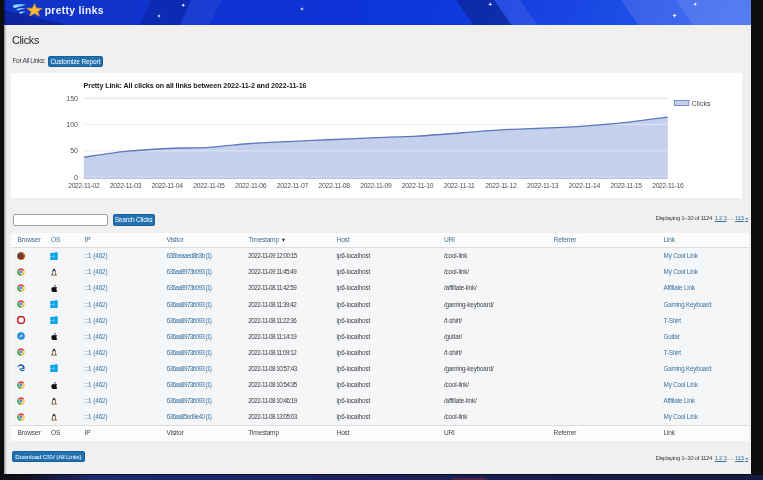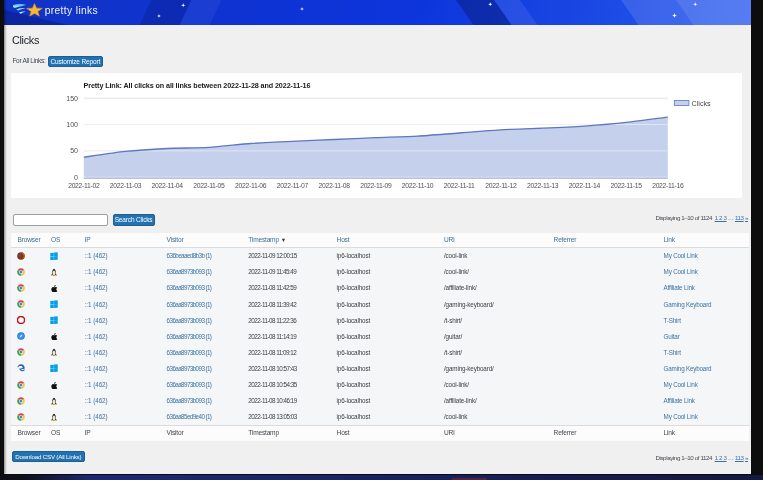--- a/index.html
+++ b/index.html
@@ -70,21 +70,21 @@
  <div style="position:absolute;left:508px;top:-10px;width:26px;height:60px;background:rgba(220,230,255,.10);transform:skewX(35deg)"></div>
  <div style="position:absolute;left:635px;top:-10px;width:130px;height:60px;background:rgba(255,255,255,.12);transform:skewX(35deg)"></div>
  <div style="position:absolute;left:690px;top:-10px;width:80px;height:60px;background:rgba(255,255,255,.10);transform:skewX(35deg)"></div>
  <svg style="position:absolute;left:13px;top:2px" width="32" height="22" viewBox="0 0 32 22">
    <path d="M-1.5,3.6 Q5,0.8 13.6,2.6 Q6,3.2 1.5,5.2 Z" fill="#5bc9f6"></path>
    <path d="M-1.3,4.3 Q5,2.6 12.8,3.4 Q6,4.3 1.8,5.9 Z" fill="#9fe2fb"></path>
    <path d="M3.1,7.4 Q8,5.6 12.6,6.2 Q8,7.2 5.2,8.6 Z" fill="#8edbf9"></path>
    <path d="M6.0,10.6 Q9.5,9.2 12.6,9.6 Q9.5,10.6 7.6,11.8 Z" fill="#d5f2fd"></path>
    <path d="M21.5,1.6 L23.5,6.15 L29.3,6.4 L24.8,9.4 L26.3,14.1 L21.5,11.4 L16.7,14.1 L18.2,9.4 L13.7,6.4 L19.5,6.15 Z" fill="#f9b838" stroke="#e0951f" stroke-width="0.7" stroke-linejoin="round"></path>
  </svg>
- <span style="position:absolute;left:44.7px;top:4.8px;font-size:10.3px;line-height:11px;font-weight:normal;color:#f0f4ff;letter-spacing:0.35px">pretty links</span>
+ <span style="position:absolute;left:44.7px;top:4.8px;font-size:10.3px;line-height:11px;font-weight:bold;color:#f0f4ff;letter-spacing:0.35px">pretty links</span>
  <svg style="position:absolute;left:157.0px;top:14.0px" width="4" height="4" viewBox="0 0 4 4">
       <use href="#spark"></use>
     </svg>
  <svg style="position:absolute;left:181.0px;top:2.5px" width="4.5" height="4.5" viewBox="0 0 4 4">
       <use href="#spark"></use>
     </svg>
  <svg style="position:absolute;left:300.0px;top:6.5px" width="4" height="4" viewBox="0 0 4 4">
       <use href="#spark"></use>
     </svg>
  <svg style="position:absolute;left:488.0px;top:1.5px" width="4.5" height="4.5" viewBox="0 0 4 4">
@@ -95,21 +95,21 @@
     </svg>
  <svg style="position:absolute;left:693.0px;top:2.0px" width="4.5" height="4.5" viewBox="0 0 4 4">
       <use href="#spark"></use>
     </svg>
 </div>
 <h1 style="position:absolute;left:12px;top:34px;font-size:10.8px;font-weight:500;color:#20262b;letter-spacing:-0.3px">Clicks</h1>
 <span style="position:absolute;left:12.4px;top:56.6px;font-size:6.5px;color:#3c434a;letter-spacing:-0.3px">For All Links:</span>
 <div class="btn" style="left:47.7px;top:55.7px;width:55.2px;height:11px;line-height:9.5px">Customize Report</div>
 
 <div style="position:absolute;left:11px;top:73px;width:730.5px;height:124.6px;background:#fff"></div>
-<span style="position:absolute;left:83.5px;top:80.8px;font-size:7.2px;font-weight:bold;color:#1a1a1a;letter-spacing:-0.1px">Pretty Link: All clicks on all links between 2022-11-28 and 2022-11-16</span>
+<span style="position:absolute;left:83.5px;top:80.8px;font-size:7.2px;font-weight:bold;color:#1a1a1a;letter-spacing:-0.1px">Pretty Link: All clicks on all links between 2022-11-2 and 2022-11-16</span>
 <svg width="763" height="480" viewBox="0 0 763 480" style="position:absolute;left:0;top:0">
 <line x1="83.8" y1="177.2" x2="667.8" y2="177.2" stroke="#e3e3e4" stroke-width="1"></line>
 <line x1="83.8" y1="150.9" x2="667.8" y2="150.9" stroke="#e3e3e4" stroke-width="1"></line>
 <line x1="83.8" y1="124.5" x2="667.8" y2="124.5" stroke="#e3e3e4" stroke-width="1"></line>
 <line x1="83.8" y1="98.2" x2="667.8" y2="98.2" stroke="#e3e3e4" stroke-width="1"></line>
 <path d="M83.8,157.2 C88.7,156.5 115.8,152.4 125.5,151.4 C135.2,150.4 157.5,149.0 167.2,148.5 C177.0,148.0 199.2,148.0 208.9,147.4 C218.7,146.9 240.9,144.2 250.7,143.5 C260.4,142.8 282.6,141.8 292.4,141.4 C302.1,140.9 324.4,140.0 334.1,139.5 C343.8,139.1 366.1,138.1 375.8,137.7 C385.5,137.3 407.8,136.7 417.5,136.1 C427.2,135.6 449.5,133.7 459.2,133.0 C469.0,132.2 491.2,130.4 500.9,129.8 C510.7,129.2 532.9,128.7 542.7,128.2 C552.4,127.8 574.6,126.8 584.4,126.1 C594.1,125.4 616.4,123.5 626.1,122.4 C635.8,121.4 662.9,117.8 667.8,117.2 L667.8,178.3 L83.8,178.3 Z" fill="#c5d0ec"></path>
 <line x1="83.8" y1="177.2" x2="667.8" y2="177.2" stroke="rgba(255,255,255,0.45)" stroke-width="1"></line>
 <line x1="83.8" y1="150.9" x2="667.8" y2="150.9" stroke="rgba(255,255,255,0.45)" stroke-width="1"></line>
 <line x1="83.8" y1="124.5" x2="667.8" y2="124.5" stroke="rgba(255,255,255,0.45)" stroke-width="1"></line>
 <path d="M83.8,157.2 C88.7,156.5 115.8,152.4 125.5,151.4 C135.2,150.4 157.5,149.0 167.2,148.5 C177.0,148.0 199.2,148.0 208.9,147.4 C218.7,146.9 240.9,144.2 250.7,143.5 C260.4,142.8 282.6,141.8 292.4,141.4 C302.1,140.9 324.4,140.0 334.1,139.5 C343.8,139.1 366.1,138.1 375.8,137.7 C385.5,137.3 407.8,136.7 417.5,136.1 C427.2,135.6 449.5,133.7 459.2,133.0 C469.0,132.2 491.2,130.4 500.9,129.8 C510.7,129.2 532.9,128.7 542.7,128.2 C552.4,127.8 574.6,126.8 584.4,126.1 C594.1,125.4 616.4,123.5 626.1,122.4 C635.8,121.4 662.9,117.8 667.8,117.2" fill="none" stroke="#5d78bb" stroke-width="1.3"></path>

